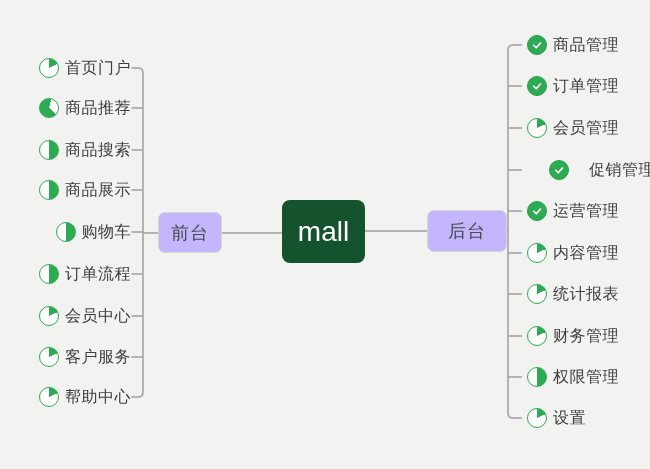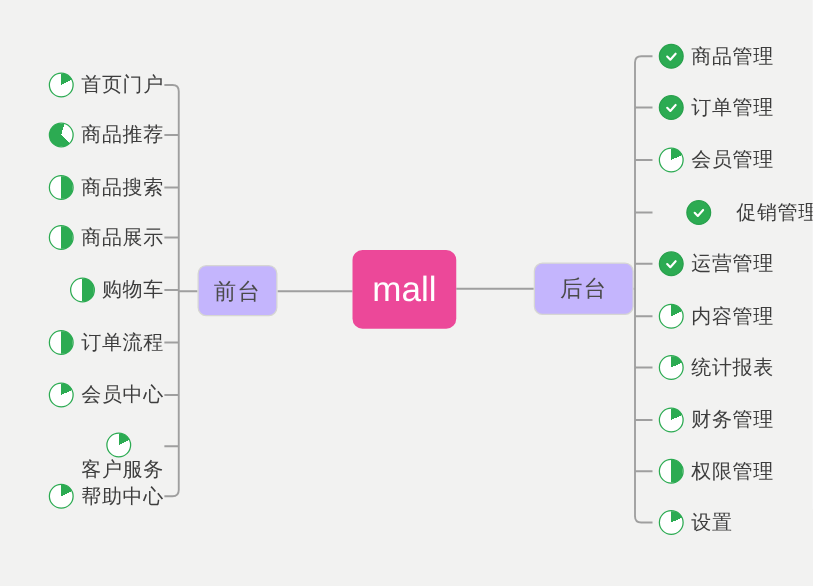--- a/index.html
+++ b/index.html
@@ -12,21 +12,21 @@
               display:flex;align-items:center;justify-content:center;margin-right:6px;}
   .item .icon.done{border-color:#28a04c;background:#2cab52;}
   .item .icon svg.check{display:none;}
   .item .icon.done svg.check{display:block;}
   .item .label{font-size:16px;color:#3d3d3d;letter-spacing:.5px;}
   .branch-node{position:absolute;background:#c4b5fd;border:1px solid #d6d6d3;border-radius:7px;
                display:flex;align-items:center;justify-content:center;
                font-size:18px;color:#4a4a4a;letter-spacing:1px;box-sizing:border-box;cursor:default;}
   #node-frontend{left:158px;top:212px;width:64px;height:41px;}
   #node-backend{left:427px;top:210px;width:80px;height:42px;}
-  #node-root{position:absolute;left:282px;top:200px;width:83px;height:63px;background:#ec4899;
+  #node-root{position:absolute;left:282px;top:200px;width:83px;height:63px;background:#14532d;
              border-radius:8px;display:flex;align-items:center;justify-content:center;
              color:#ffffff;font-size:28px;cursor:default;}
 </style>
 </head>
 <body>
 
 <div id="canvas">
   <svg id="wires" width="650" height="469">
       <path d="M131.5 68 H138 Q143 68 143 73 V392 Q143 397 138 397 H131.5 M131.5 108 H143 M131.5 150 H143 M131.5 190 H143 M131.5 232 H143 M131.5 274 H143 M131.5 316 H143 M131.5 357 H143 M143 233 H158 M522 45 H513 Q508 45 508 50 V413 Q508 418 513 418 H522 M508 86 H522 M508 128 H522 M508 170 H522 M508 211 H522 M508 253 H522 M508 294 H522 M508 336 H522 M508 377 H522 M487 231 H508 M222 233 H282 M365 231 H427" fill="none" stroke="#9f9f9f" stroke-width="1.5"></path>
     </svg>
@@ -67,21 +67,21 @@
       
     </span>
     <span class="label">订单流程</span>
   </div>
       <div class="item" style="top: 305px; right: 519px;">
     <span class="icon" style="background: conic-gradient(rgb(44, 171, 82) 0deg, rgb(44, 171, 82) 65deg, rgb(255, 255, 255) 65deg, rgb(255, 255, 255) 360deg);">
       
     </span>
     <span class="label">会员中心</span>
   </div>
-      <div class="item" style="top: 346px; right: 519px; flex-direction: column;">
+      <div class="item" style="top: 346px; right: 519px;">
     <span class="icon" style="background: conic-gradient(rgb(44, 171, 82) 0deg, rgb(44, 171, 82) 65deg, rgb(255, 255, 255) 65deg, rgb(255, 255, 255) 360deg);">
       
     </span>
     <span class="label">客户服务</span>
   </div>
       <div class="item" style="top: 386px; right: 519px;">
     <span class="icon" style="background: conic-gradient(rgb(44, 171, 82) 0deg, rgb(44, 171, 82) 65deg, rgb(255, 255, 255) 65deg, rgb(255, 255, 255) 360deg);">
       
     </span>
     <span class="label">帮助中心</span>

